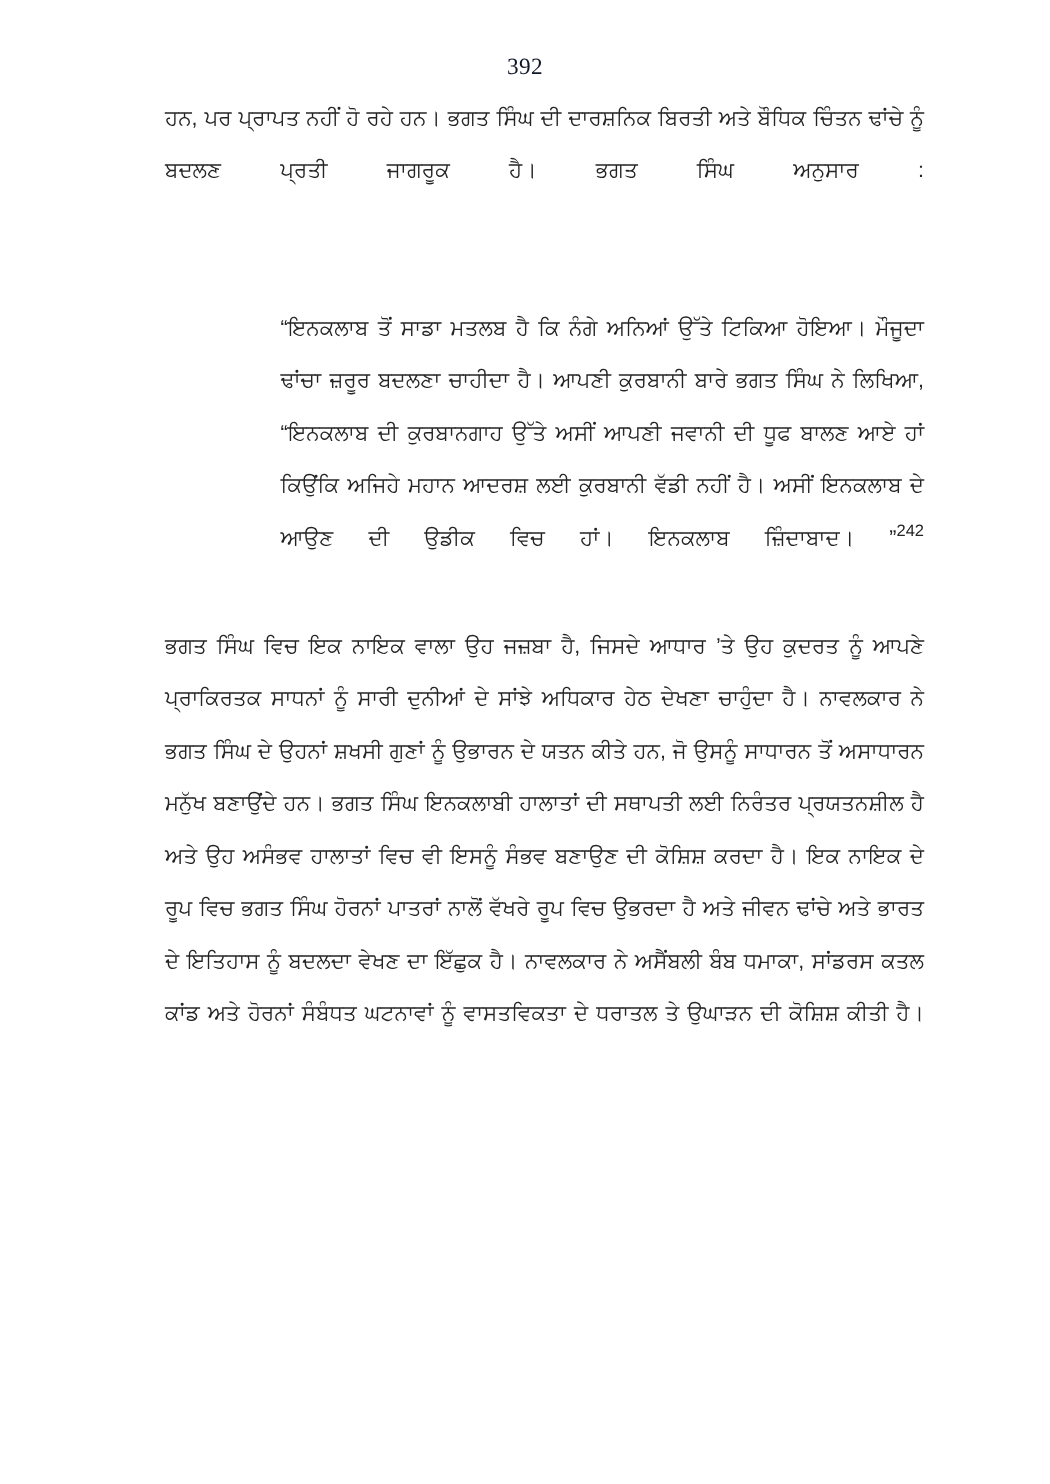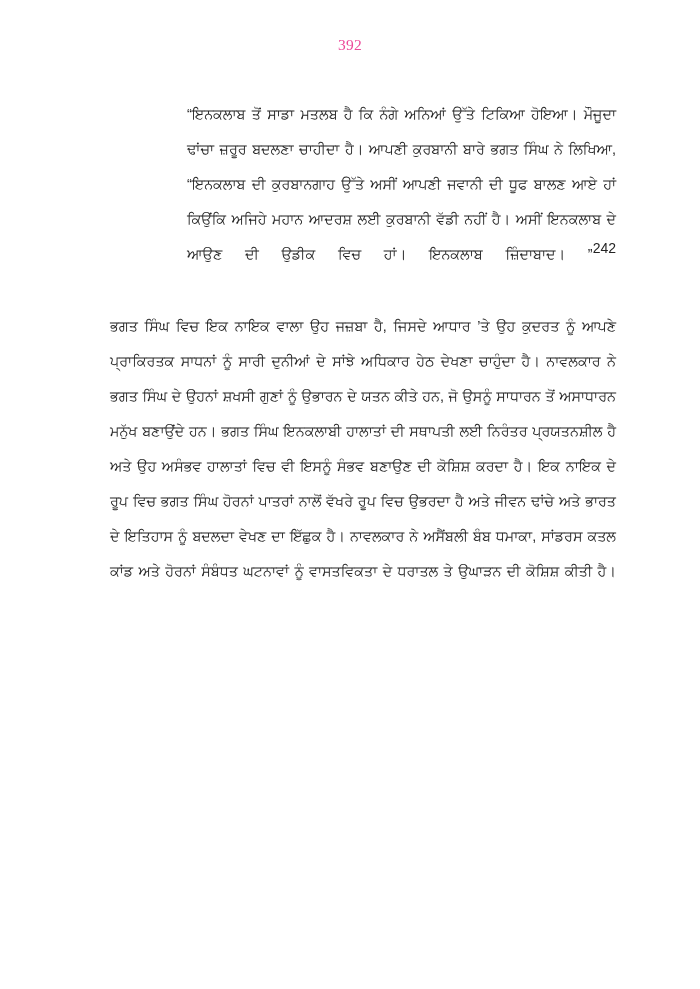--- a/index.html
+++ b/index.html
@@ -24,21 +24,21 @@
   }
 
   .page-number {
     position: absolute;
     top: 36px;
     left: 0;
     width: 700px;
     text-align: center;
     font-family: "Liberation Serif", "DejaVu Serif", serif;
     font-size: 15.5px;
-    color: #ec4899;
+    color: #0f172a;
     letter-spacing: 0.2px;
   }
 
   .content {
     position: absolute;
     top: 62px;
     left: 110px;
     width: 506px;
   }
 
@@ -75,21 +75,21 @@
     text-align: justify;
     word-spacing: 0.5px;
   }
   .quote-block::after {
     content: "";
     display: inline-block;
     width: 100%;
   }
 
   .footnote-ref {
-    font-size: 14px;
+    font-size: 11px;
     vertical-align: super;
     line-height: 0;
     color: #242424;
   }
 
   .indent {
     text-indent: 45px;
   }
 
   .spacer-line {
@@ -102,20 +102,21 @@
 </style>
 </head>
 <body>
 
 <div class="page">
 
   <div class="page-number">392</div>
 
   <div class="content">
 
+    <p class="para intro">ਹਨ, ਪਰ ਪ੍ਰਾਪਤ ਨਹੀਂ ਹੋ ਰਹੇ ਹਨ। ਭਗਤ ਸਿੰਘ ਦੀ ਦਾਰਸ਼ਨਿਕ ਬਿਰਤੀ ਅਤੇ ਬੌਧਿਕ ਚਿੰਤਨ ਢਾਂਚੇ ਨੂੰ ਬਦਲਣ ਪ੍ਰਤੀ ਜਾਗਰੂਕ ਹੈ। ਭਗਤ ਸਿੰਘ ਅਨੁਸਾਰ :</p>
 
     <div class="spacer-line"></div>
 
     <p class="quote-block"><span>“ਇਨਕਲਾਬ ਤੋਂ ਸਾਡਾ ਮਤਲਬ ਹੈ ਕਿ ਨੰਗੇ ਅਨਿਆਂ ਉੱਤੇ ਟਿਕਿਆ ਹੋਇਆ। ਮੌਜੂਦਾ ਢਾਂਚਾ ਜ਼ਰੂਰ ਬਦਲਣਾ ਚਾਹੀਦਾ ਹੈ। ਆਪਣੀ ਕੁਰਬਾਨੀ ਬਾਰੇ ਭਗਤ ਸਿੰਘ ਨੇ ਲਿਖਿਆ, “ਇਨਕਲਾਬ ਦੀ ਕੁਰਬਾਨਗਾਹ ਉੱਤੇ ਅਸੀਂ ਆਪਣੀ ਜਵਾਨੀ ਦੀ ਧੂਫ ਬਾਲਣ ਆਏ ਹਾਂ ਕਿਉਂਕਿ ਅਜਿਹੇ ਮਹਾਨ ਆਦਰਸ਼ ਲਈ ਕੁਰਬਾਨੀ ਵੱਡੀ ਨਹੀਂ ਹੈ। ਅਸੀਂ ਇਨਕਲਾਬ ਦੇ ਆਉਣ ਦੀ ਉਡੀਕ ਵਿਚ ਹਾਂ। ਇਨਕਲਾਬ ਜ਼ਿੰਦਾਬਾਦ। ”</span><span class="footnote-ref">242</span></p>
 
     <div class="gap-small"></div>
 
     <p class="para">ਭਗਤ ਸਿੰਘ ਵਿਚ ਇਕ ਨਾਇਕ ਵਾਲਾ ਉਹ ਜਜ਼ਬਾ ਹੈ, ਜਿਸਦੇ ਆਧਾਰ ’ਤੇ ਉਹ ਕੁਦਰਤ ਨੂੰ ਆਪਣੇ ਪ੍ਰਾਕਿਰਤਕ ਸਾਧਨਾਂ ਨੂੰ ਸਾਰੀ ਦੁਨੀਆਂ ਦੇ ਸਾਂਝੇ ਅਧਿਕਾਰ ਹੇਠ ਦੇਖਣਾ ਚਾਹੁੰਦਾ ਹੈ। ਨਾਵਲਕਾਰ ਨੇ ਭਗਤ ਸਿੰਘ ਦੇ ਉਹਨਾਂ ਸ਼ਖਸੀ ਗੁਣਾਂ ਨੂੰ ਉਭਾਰਨ ਦੇ ਯਤਨ ਕੀਤੇ ਹਨ, ਜੋ ਉਸਨੂੰ ਸਾਧਾਰਨ ਤੋਂ ਅਸਾਧਾਰਨ ਮਨੁੱਖ ਬਣਾਉਂਦੇ ਹਨ। ਭਗਤ ਸਿੰਘ ਇਨਕਲਾਬੀ ਹਾਲਾਤਾਂ ਦੀ ਸਥਾਪਤੀ ਲਈ ਨਿਰੰਤਰ ਪ੍ਰਯਤਨਸ਼ੀਲ ਹੈ ਅਤੇ ਉਹ ਅਸੰਭਵ ਹਾਲਾਤਾਂ ਵਿਚ ਵੀ ਇਸਨੂੰ ਸੰਭਵ ਬਣਾਉਣ ਦੀ ਕੋਸ਼ਿਸ਼ ਕਰਦਾ ਹੈ। ਇਕ ਨਾਇਕ ਦੇ ਰੂਪ ਵਿਚ ਭਗਤ ਸਿੰਘ ਹੋਰਨਾਂ ਪਾਤਰਾਂ ਨਾਲੋਂ ਵੱਖਰੇ ਰੂਪ ਵਿਚ ਉਭਰਦਾ ਹੈ ਅਤੇ ਜੀਵਨ ਢਾਂਚੇ ਅਤੇ ਭਾਰਤ ਦੇ ਇਤਿਹਾਸ ਨੂੰ ਬਦਲਦਾ ਵੇਖਣ ਦਾ ਇੱਛੁਕ ਹੈ। ਨਾਵਲਕਾਰ ਨੇ ਅਸੈਂਬਲੀ ਬੰਬ ਧਮਾਕਾ, ਸਾਂਡਰਸ ਕਤਲ ਕਾਂਡ ਅਤੇ ਹੋਰਨਾਂ ਸੰਬੰਧਤ ਘਟਨਾਵਾਂ ਨੂੰ ਵਾਸਤਵਿਕਤਾ ਦੇ ਧਰਾਤਲ ਤੇ ਉਘਾੜਨ ਦੀ ਕੋਸ਼ਿਸ਼ ਕੀਤੀ ਹੈ।</p>
 
     <div class="spacer-line"></div>

